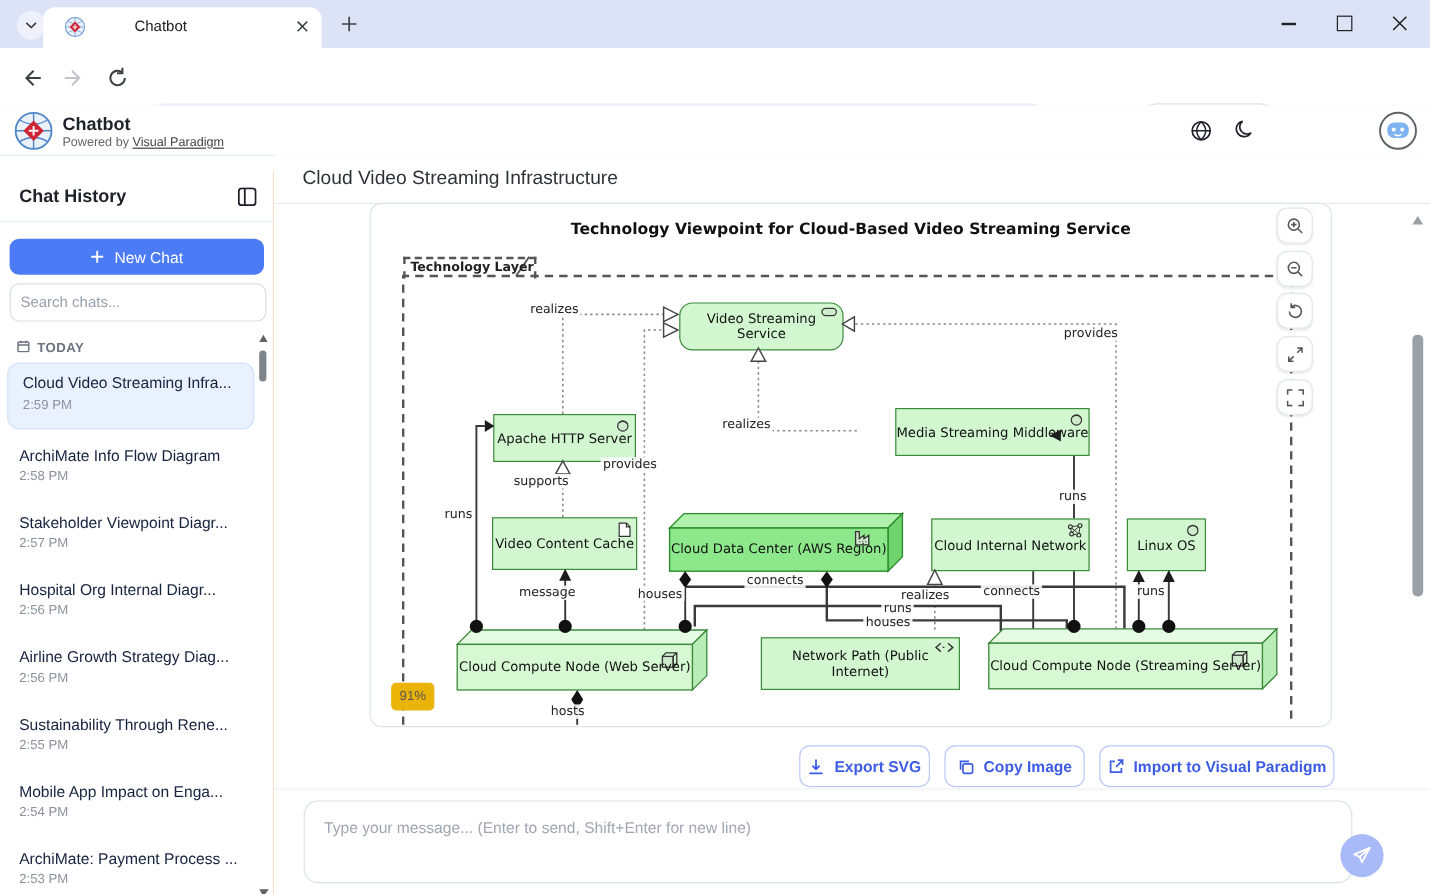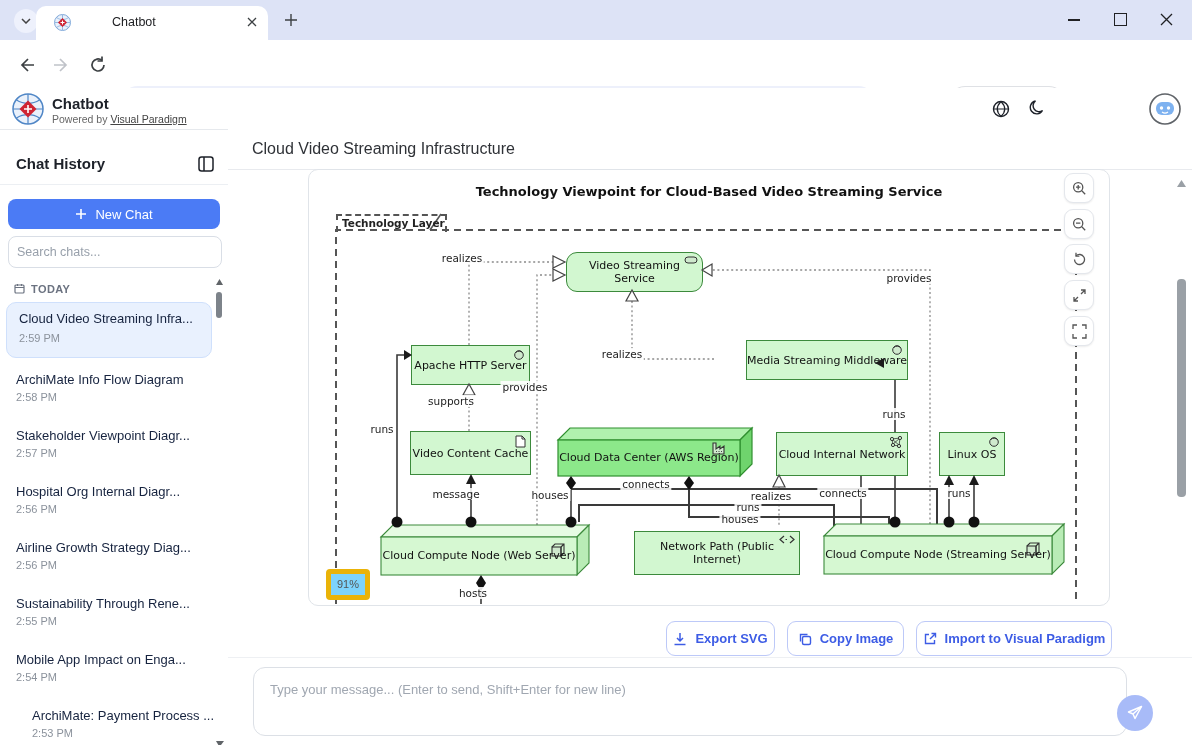--- a/index.html
+++ b/index.html
@@ -42,21 +42,21 @@
   .dtitle{left:50%;top:14px;transform:translateX(-50%);font-size:13px;font-weight:bold;color:#111;
     white-space:nowrap;font-family:"DejaVu Sans",sans-serif;}
   .grouptab{left:27px;top:44px;width:103px;height:16px;border:2px dashed #555;border-bottom:none;
     font-size:10.5px;font-weight:bold;color:#222;line-height:15px;padding-left:4px;font-family:"DejaVu Sans",sans-serif;}
   .nd{border:1px solid #3c8a3c;background:#d2f7d0;font-size:11px;color:#111;text-align:center;
     display:flex;align-items:center;justify-content:center;font-family:"DejaVu Sans",sans-serif;}
   .ndlbl{font-size:11px;color:#111;text-align:center;font-family:"DejaVu Sans",sans-serif;white-space:nowrap;}
   .ic{position:absolute;top:3px;right:4px;}
   .el{transform:translate(-50%,-50%);font-size:10.5px;color:#222;background:rgba(255,255,255,.88);
     padding:0 2px;white-space:nowrap;font-family:"DejaVu Sans",sans-serif;}
-  .zbadge{left:17px;top:399px;width:34px;height:21px;background:#7dd3fc;border:5px solid #eab308;border-radius:4px;
+  .zbadge{left:17px;top:399px;width:34px;height:21px;background:#eab308;border:1px solid #eab308;border-radius:4px;
     font-size:11px;color:#555;text-align:center;line-height:21px;}
   .zctl{width:28px;height:28px;background:#fff;border:1px solid #e4e7ec;border-radius:9px;
     box-shadow:0 1px 2px rgba(0,0,0,.08);display:flex;align-items:center;justify-content:center;color:#555;}
   .actbtn{height:33px;border:1px solid #bdc9f8;border-radius:9px;background:#fff;color:#3d5ce5;
     font-size:13px;font-weight:600;display:flex;align-items:center;justify-content:center;gap:8px;font-family:inherit;}
   #composer{left:25px;top:538px;width:840px;height:53px;border:1px solid #dce0e6;border-radius:12px;
     padding:14px 16px 0 16px;font-size:13px;color:#333;resize:none;outline:none;font-family:inherit;}
   #composer::placeholder{color:#a0a7b1;}
   #sendbtn{left:889px;top:566px;width:36px;height:36px;border-radius:50%;background:#a8bbf8;
     display:flex;align-items:center;justify-content:center;}
@@ -273,21 +273,21 @@
     <div class="ci-time" style="margin-top:4px;">2:56 PM</div>
   </div>
   <div class="abs" style="left:16px;top:454px;">
     <div class="ci-title">Sustainability Through Rene...</div>
     <div class="ci-time" style="margin-top:4px;">2:55 PM</div>
   </div>
   <div class="abs" style="left:16px;top:510px;">
     <div class="ci-title">Mobile App Impact on Enga...</div>
     <div class="ci-time" style="margin-top:4px;">2:54 PM</div>
   </div>
-  <div class="abs" style="left:16px;top:566px;margin-left:16px;">
+  <div class="abs" style="left:16px;top:566px;">
     <div class="ci-title">ArchiMate: Payment Process ...</div>
     <div class="ci-time" style="margin-top:4px;">2:53 PM</div>
   </div>
 </div>
 
 <div id="main" class="abs">
   <span class="abs maintitle">Cloud Video Streaming Infrastructure</span>
   <div class="abs mt-divider"></div>
 
   <div id="dcard" class="abs">

